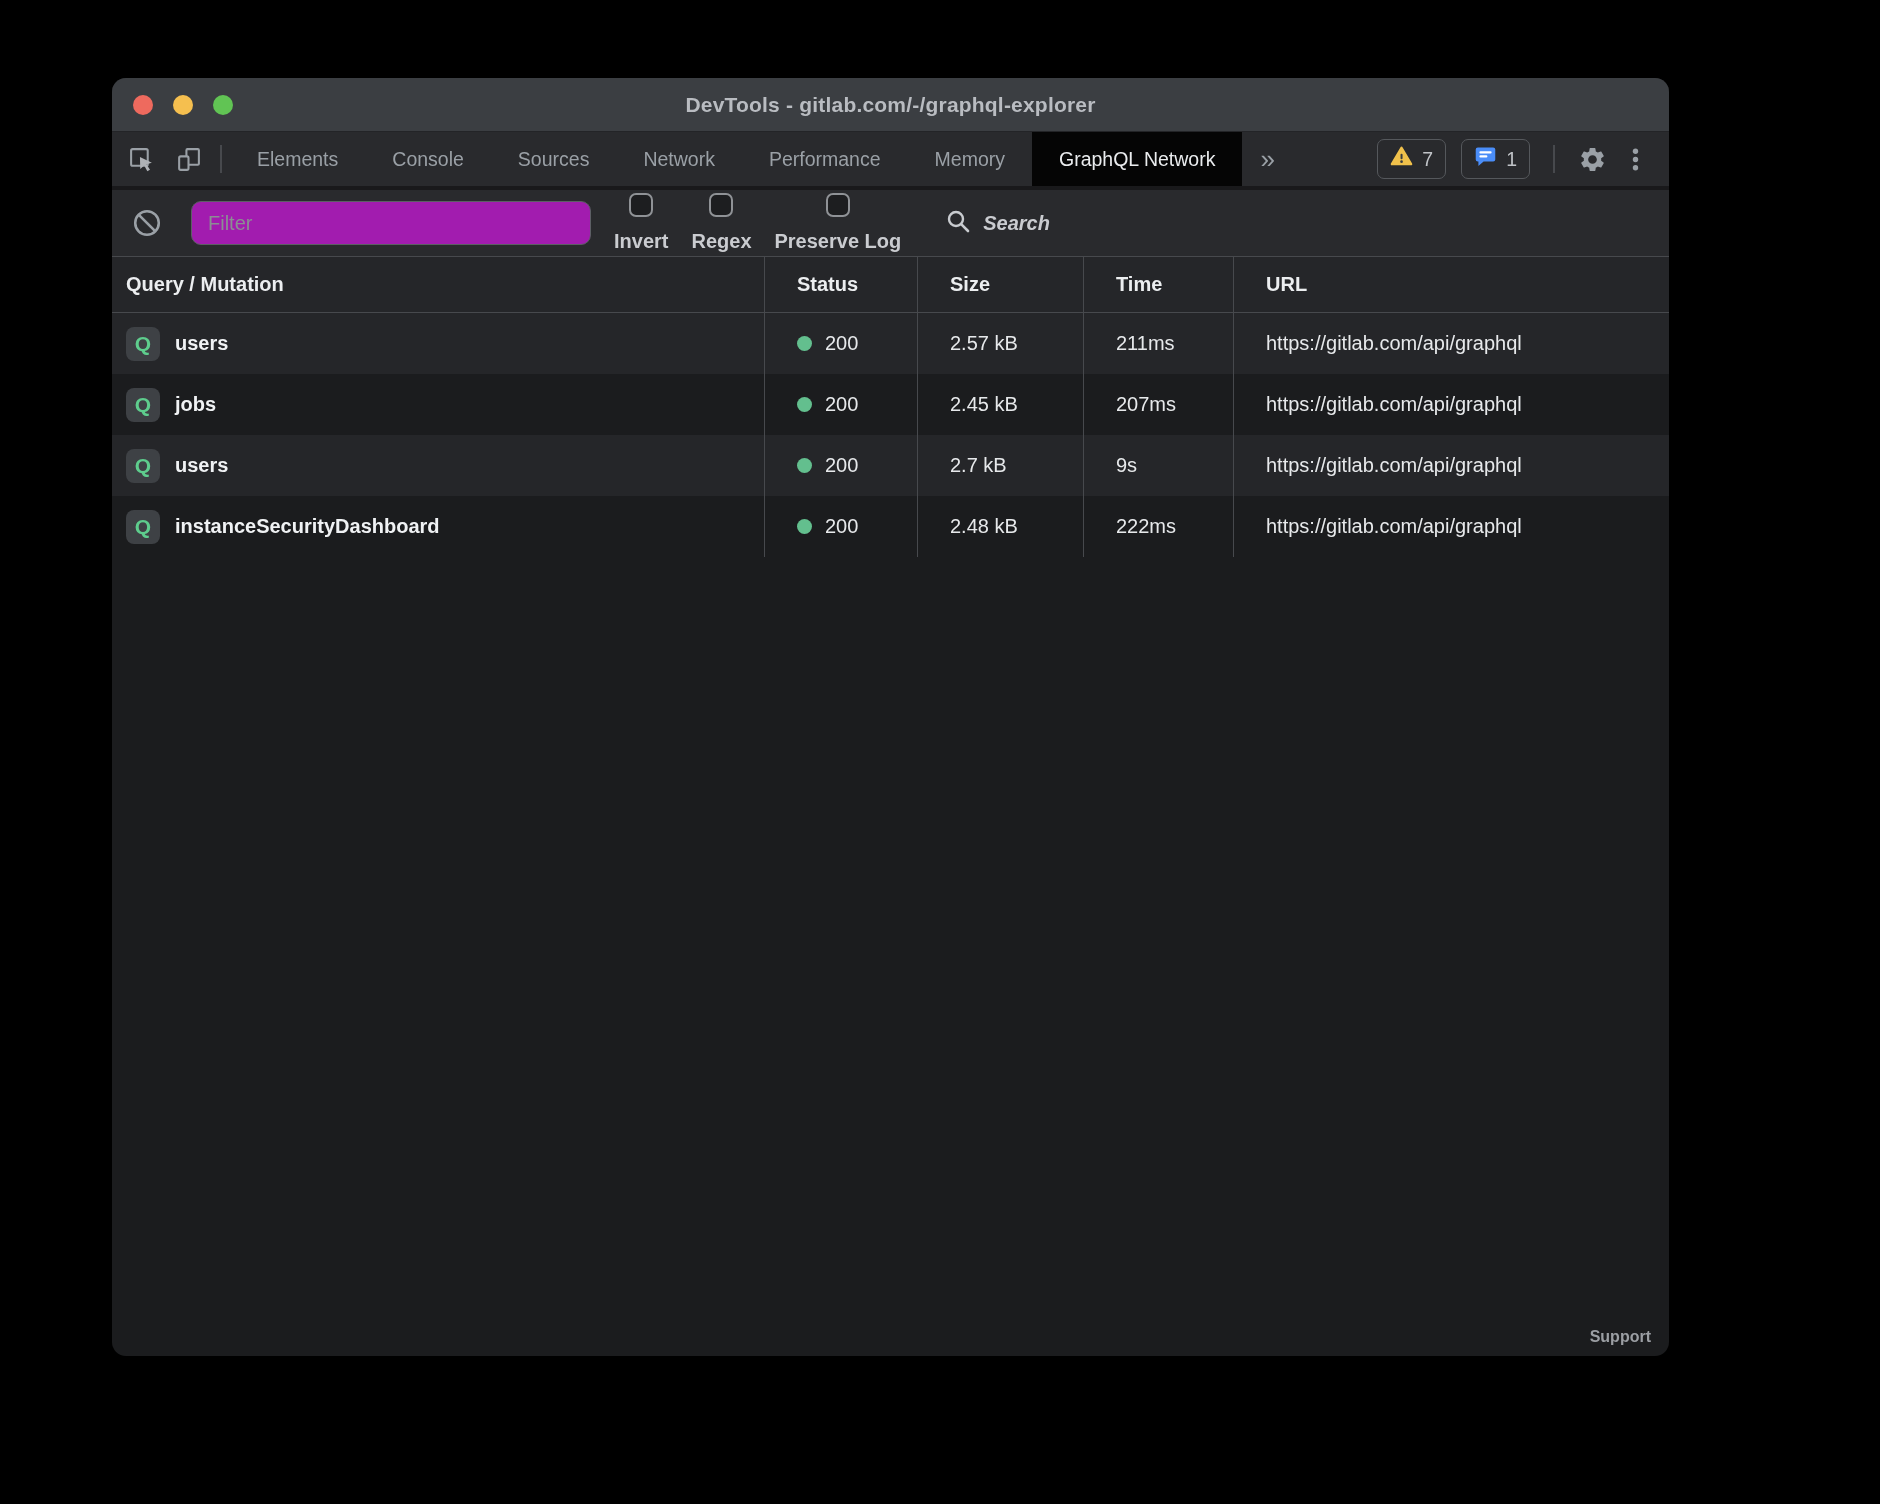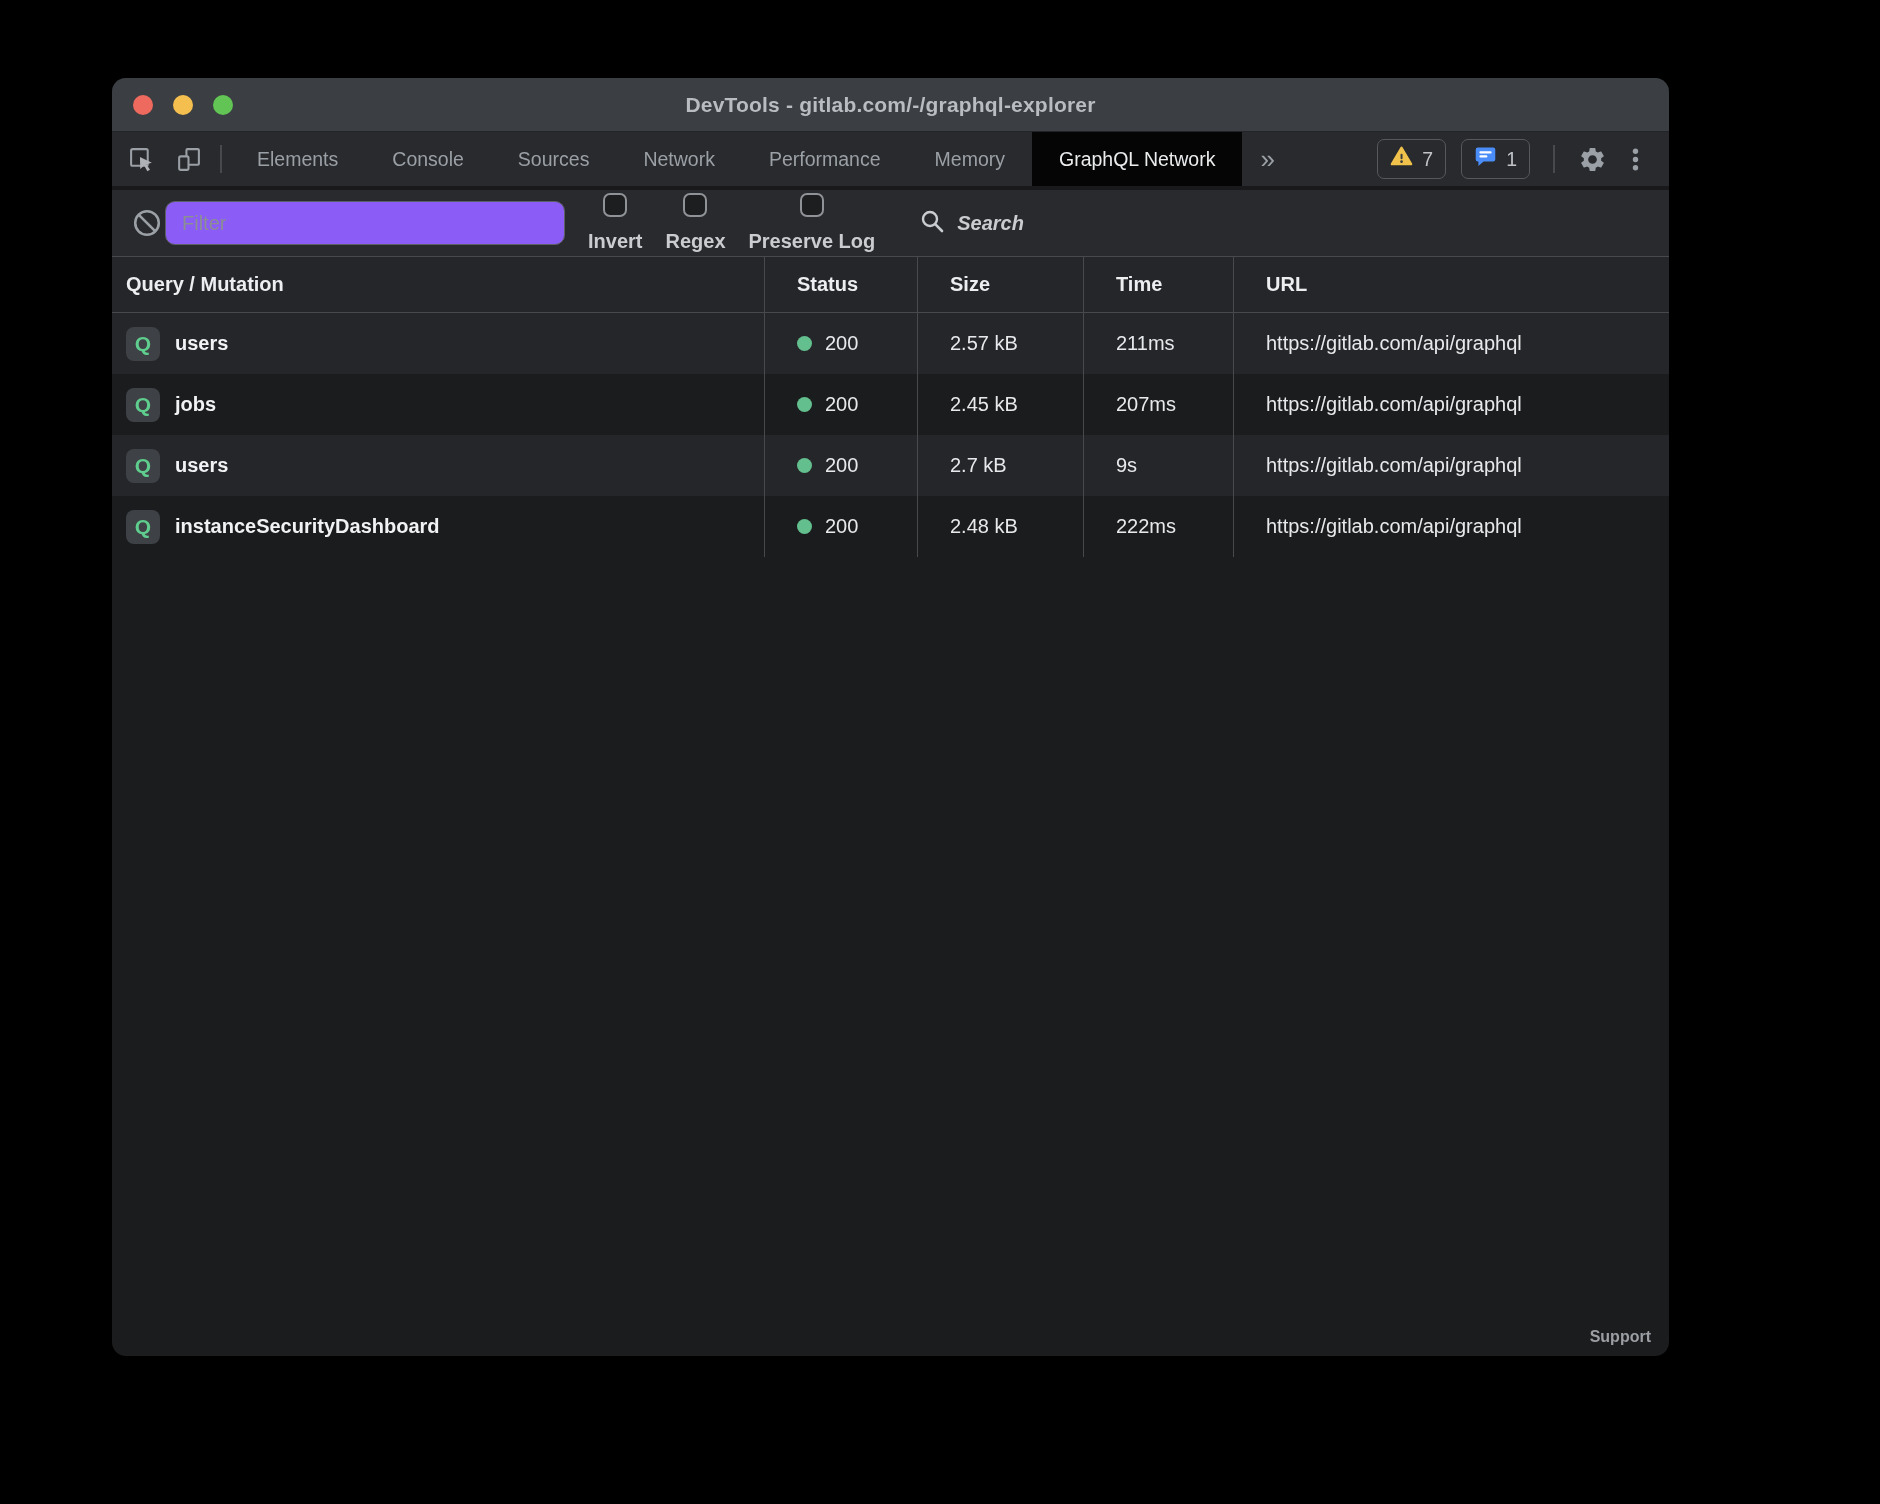--- a/index.html
+++ b/index.html
@@ -30,21 +30,21 @@
   .tb-right { margin-left:auto; display:flex; align-items:center; gap:15px; padding-right:20px; }
   .badge { display:flex; align-items:center; gap:9px; border:1.5px solid #55585c;
     border-radius:7px; padding:5px 12px; color:#c0c3c7; font-size:19.5px; }
   .icon-btn { display:flex; align-items:center; }
 
   
   .divider-h { height:4px; background:#19191b; }
 
   
   .filterbar { height:66px; background:#292a2d; display:flex; align-items:center; padding-left:20px; }
-  .filter-input { margin-left:3px; width:400px; height:44px; background:#8b5cf6;
+  .filter-input { margin-left:29px; width:400px; height:44px; background:#a21caf;
     border:1.5px solid #5c5f64; border-radius:10px; color:#e8eaec; font-size:20px;
     padding:0 16px; outline:none; font-family:"Liberation Sans", sans-serif; }
   .filter-input::placeholder { color:#8b8e93; }
   .check-group { display:flex; align-items:center; gap:13px; margin-left:23px;flex-direction:column; }
   .checkbox { width:24px; height:24px; border:2.5px solid #8f9296; border-radius:7px; background:#1d1e20; }
   .check-label { color:#caccd0; font-size:20px; font-weight:600; white-space:nowrap; }
   .search-group { display:flex; align-items:center; gap:12px; margin-left:44px;font-style:italic; }
 
   
   .grid { display:grid; grid-template-columns:652px 153px 166px 150px 1fr; }

